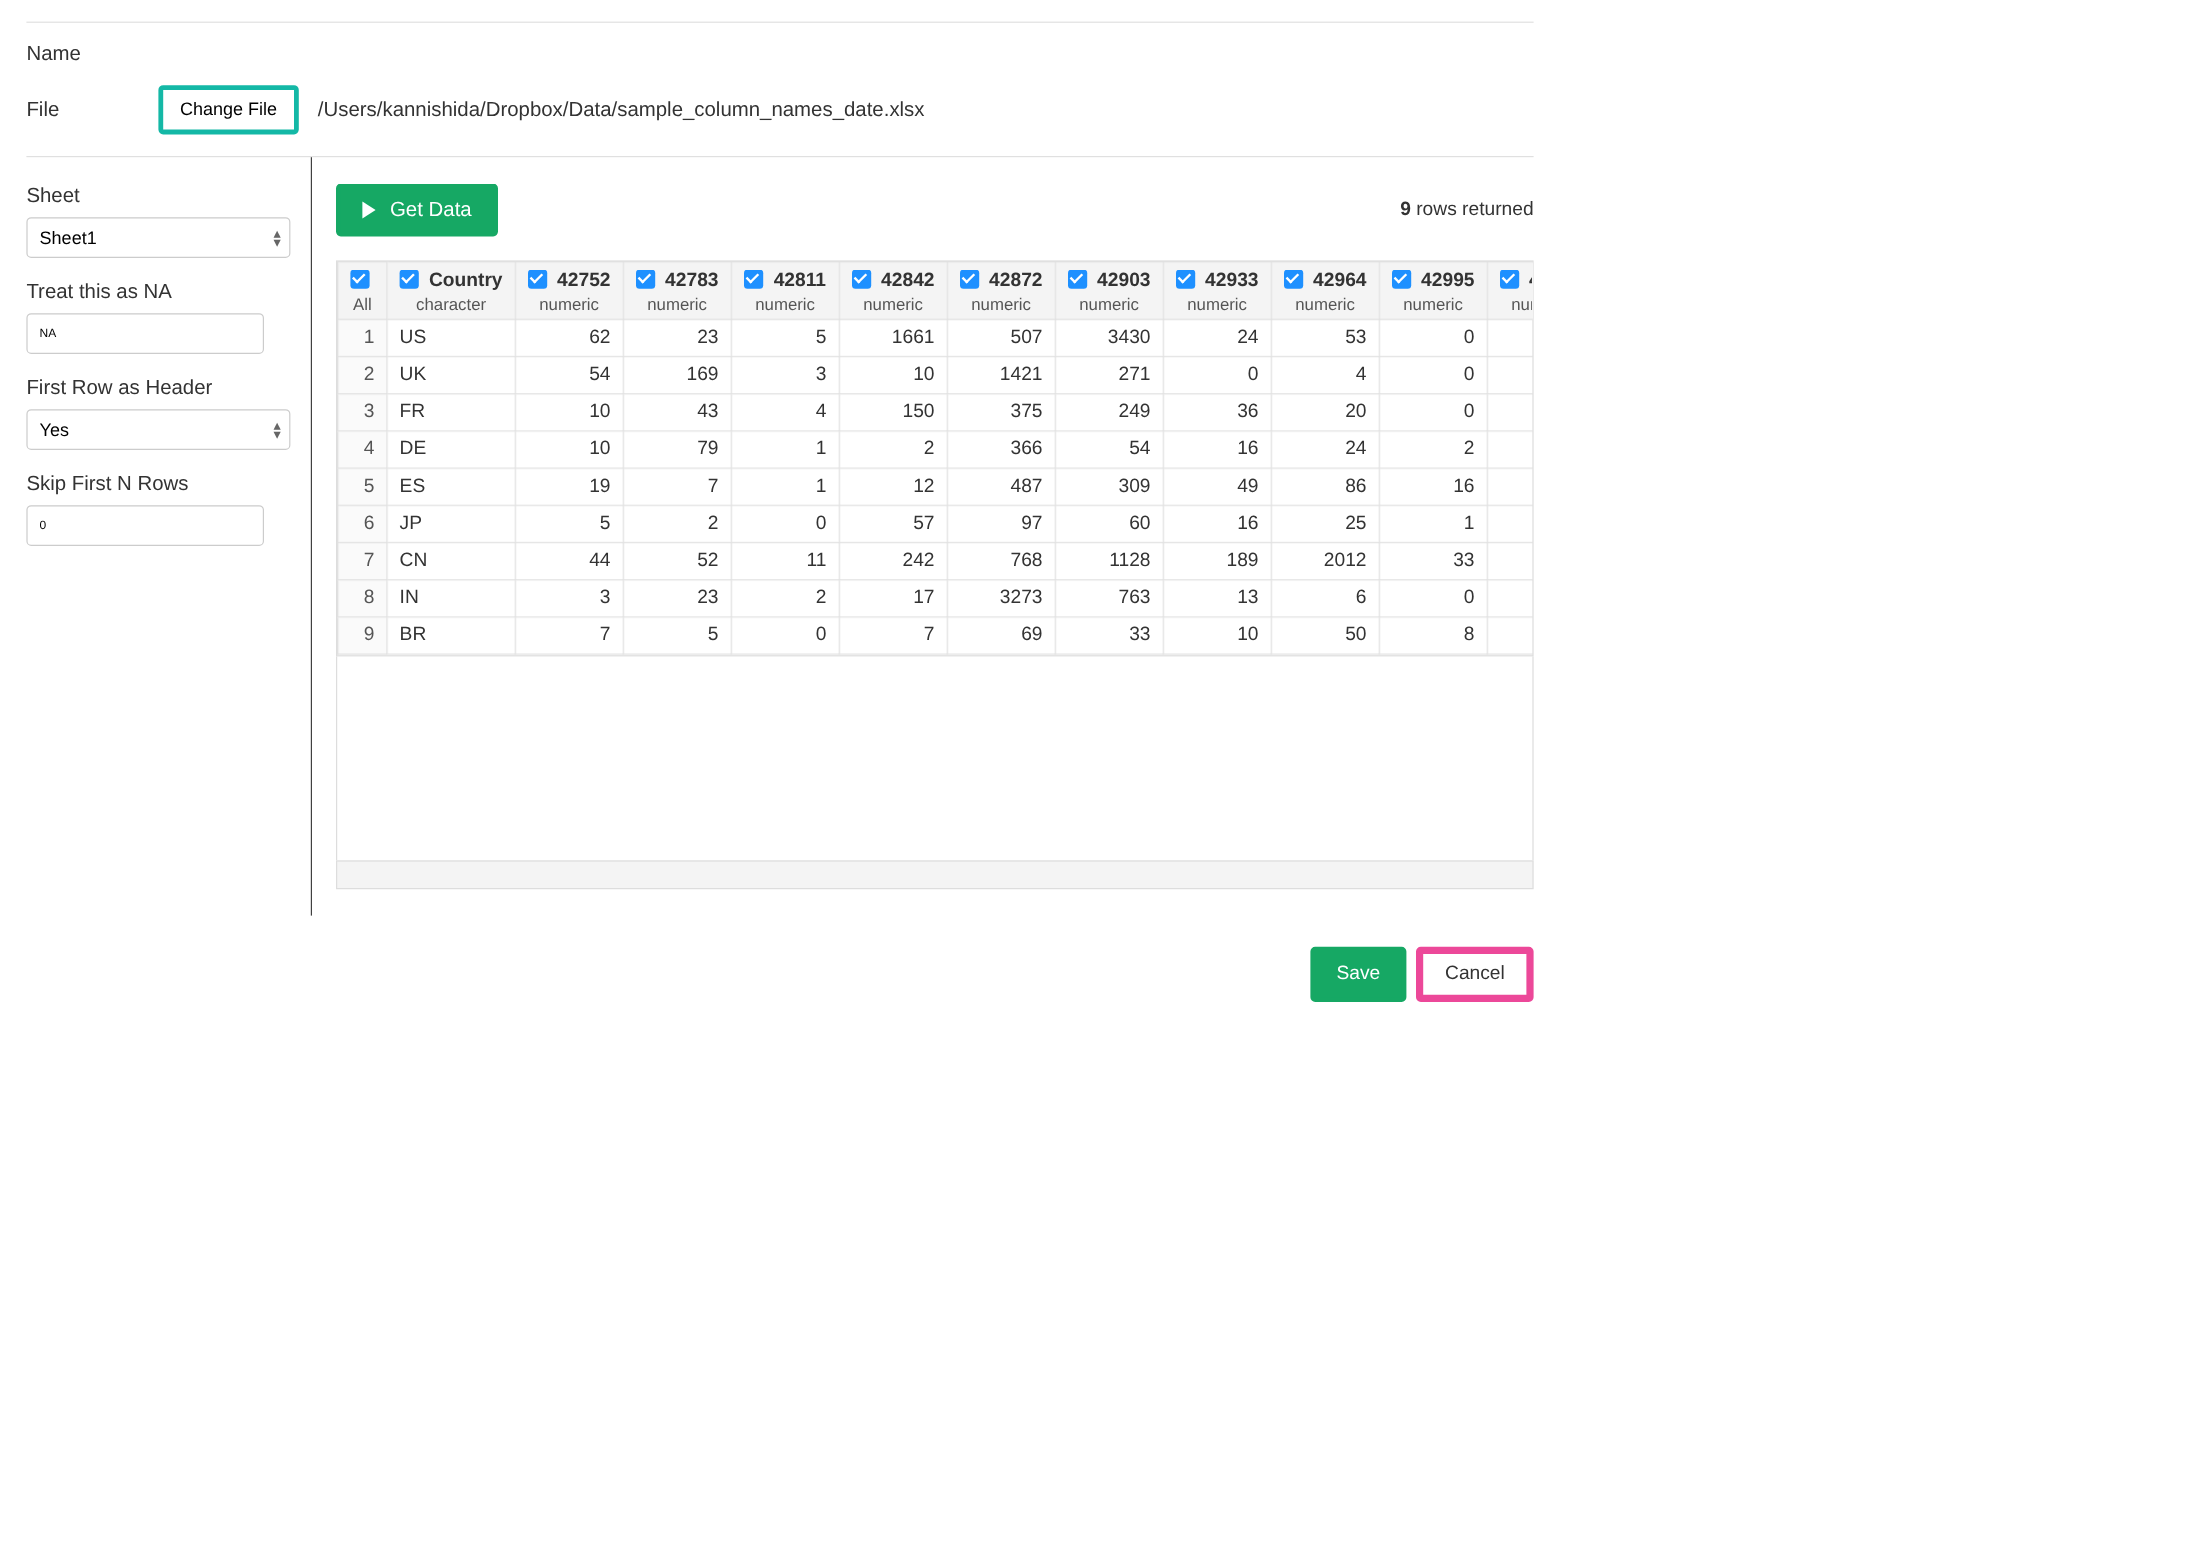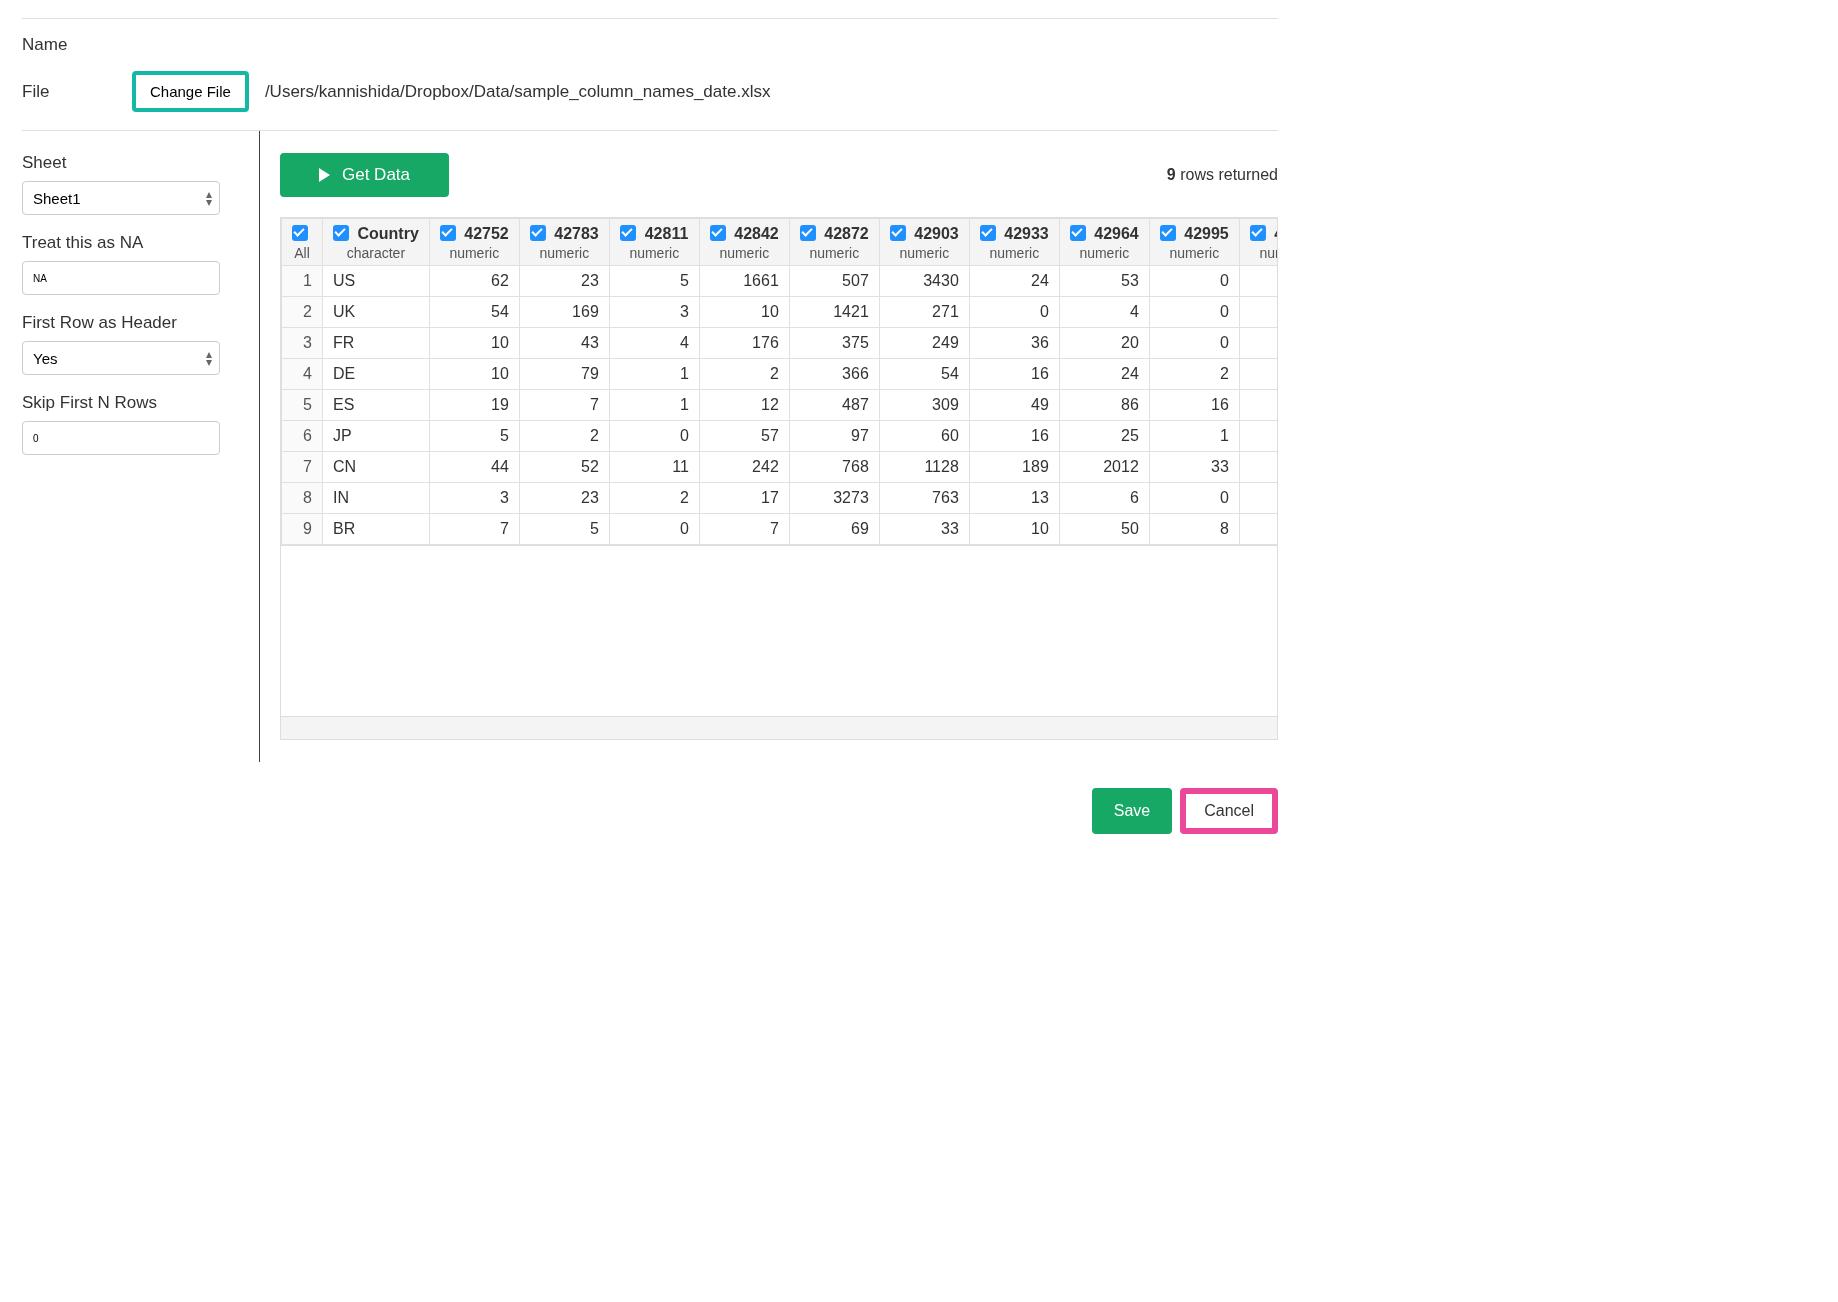--- a/index.html
+++ b/index.html
@@ -73,21 +73,21 @@
   }
   .sidebar label.field-label {
     display: block;
     font-size: 17px;
     margin-bottom: 8px;
     color: #333;
   }
   .sidebar .field { margin-bottom: 18px; }
   .select-wrap {
     position: relative;
-    width: 198px;
+    width: 220px;
   }
   .select-wrap select {
     width: 100%;
     height: 34px;
     padding: 4px 26px 4px 10px;
     font-size: 15px;
     border: 1px solid #ccc;
     border-radius: 4px;
     background: #fff;
     appearance: none;
@@ -119,21 +119,21 @@
     display: flex;
     align-items: center;
     justify-content: space-between;
     margin-bottom: 20px;
   }
   .btn-primary {
     background: #16a864;
     border-color: #16a864;
     color: #fff;
     font-size: 17px;
-    padding: 8px 35px;
+    padding: 8px 18px;
     border-radius: 4px;
     display: inline-flex;
     align-items: center;
     gap: 12px;
   }
   .btn-save {
     background: #16a864;
     border-color: #16a864;
     color: #fff;
     padding: 8px 18px;
@@ -354,21 +354,21 @@
                 <td class="num">4</td>
                 <td class="num">0</td>
                 <td class="num"></td>
               </tr>
               <tr>
                 <td class="rownum">3</td>
                 <td class="text">FR</td>
                 <td class="num">10</td>
                 <td class="num">43</td>
                 <td class="num">4</td>
-                <td class="num">176</td>
+                <td class="num">150</td>
                 <td class="num">375</td>
                 <td class="num">249</td>
                 <td class="num">36</td>
                 <td class="num">20</td>
                 <td class="num">0</td>
                 <td class="num"></td>
               </tr>
               <tr>
                 <td class="rownum">4</td>
                 <td class="text">DE</td>

